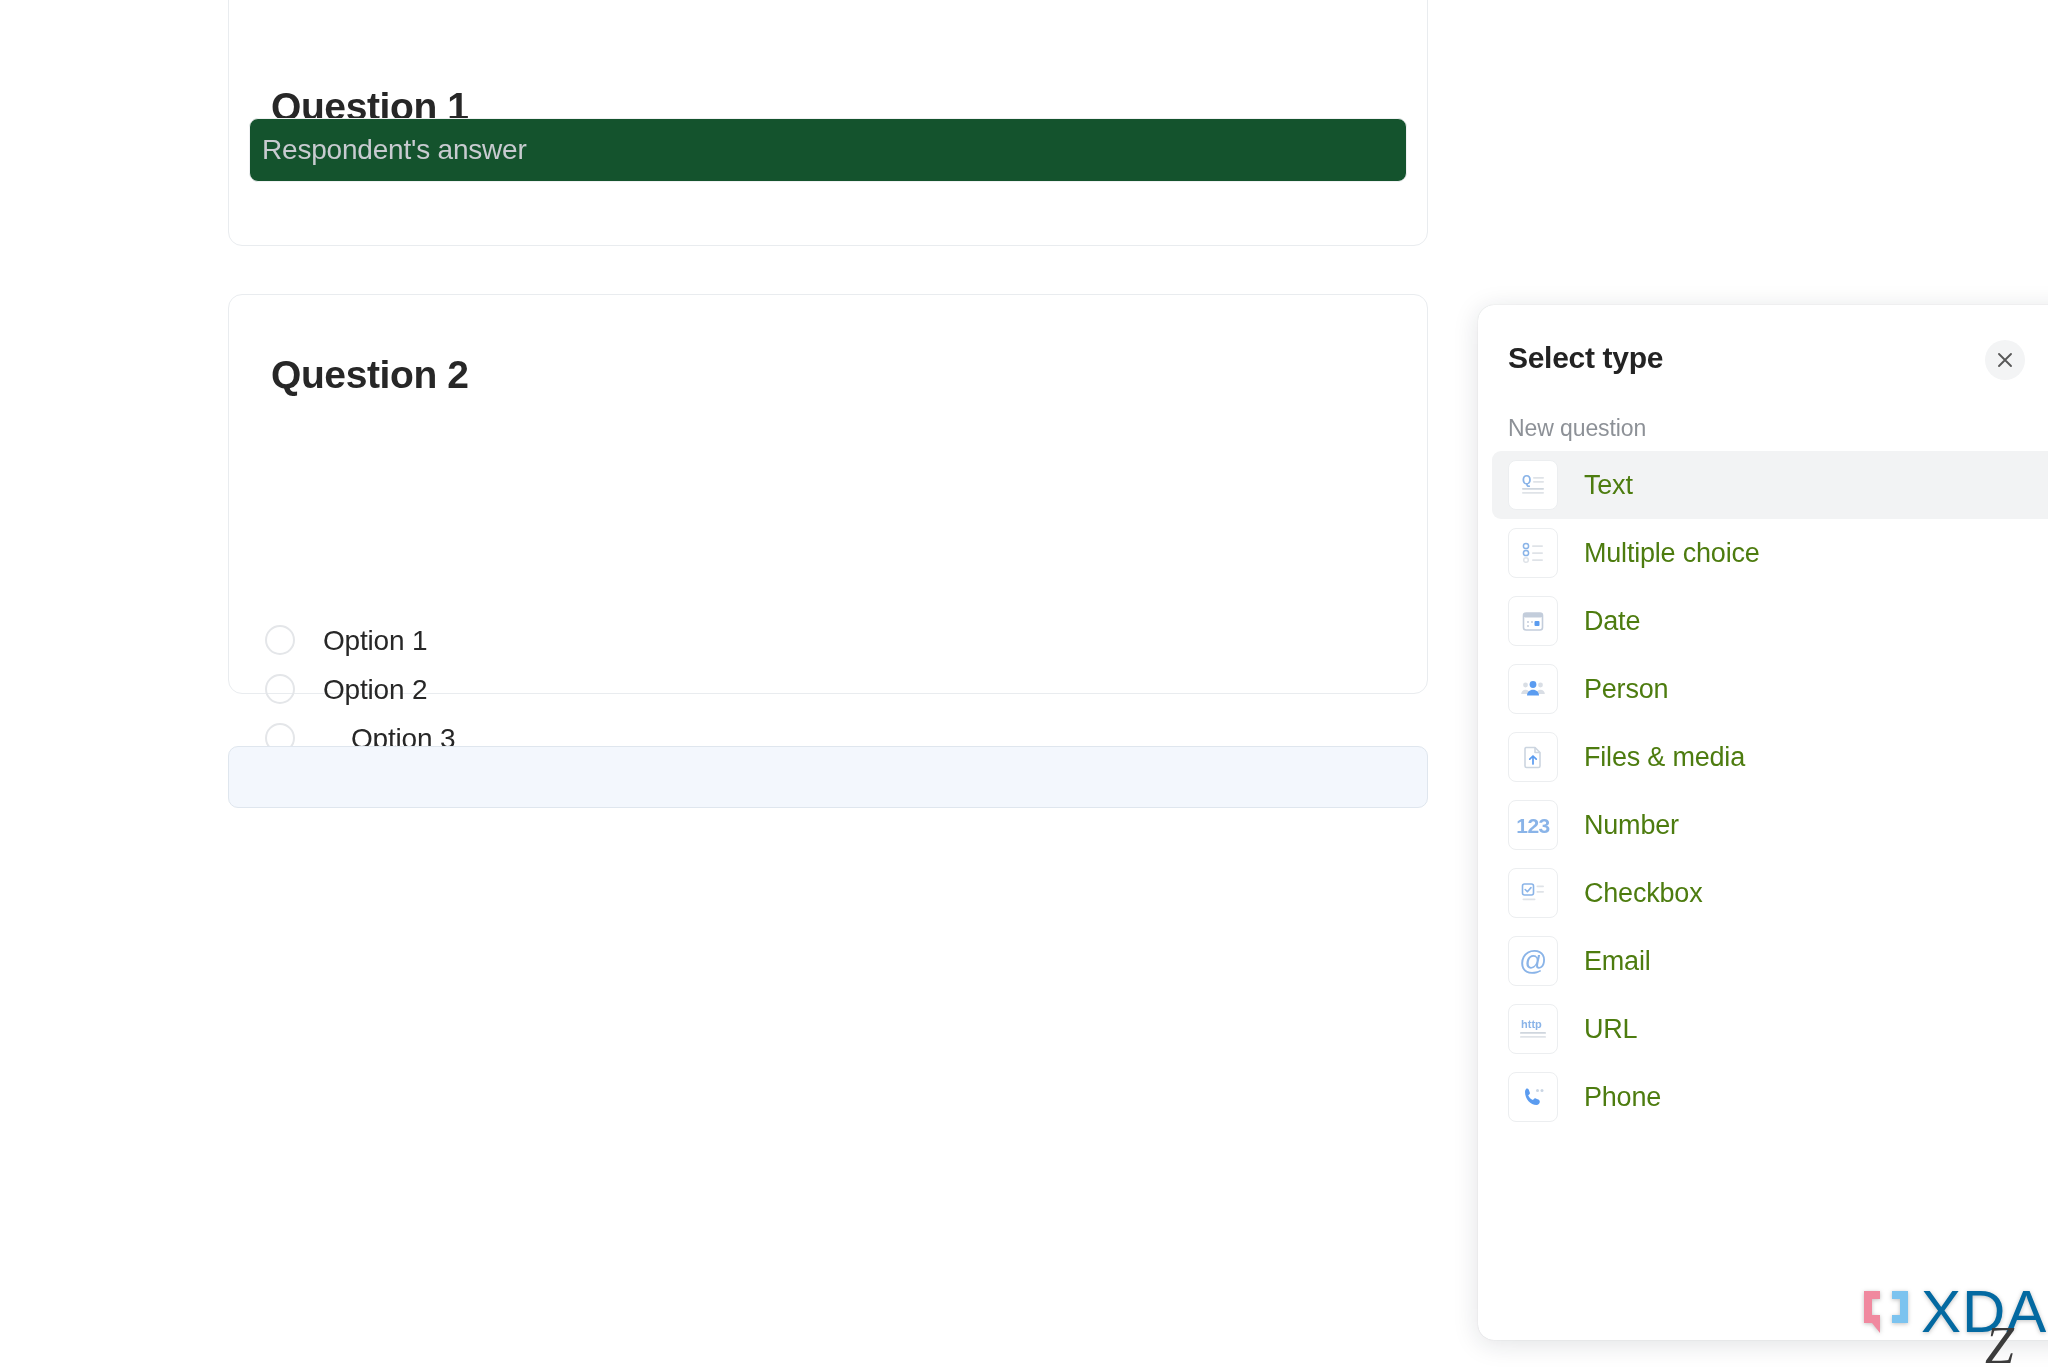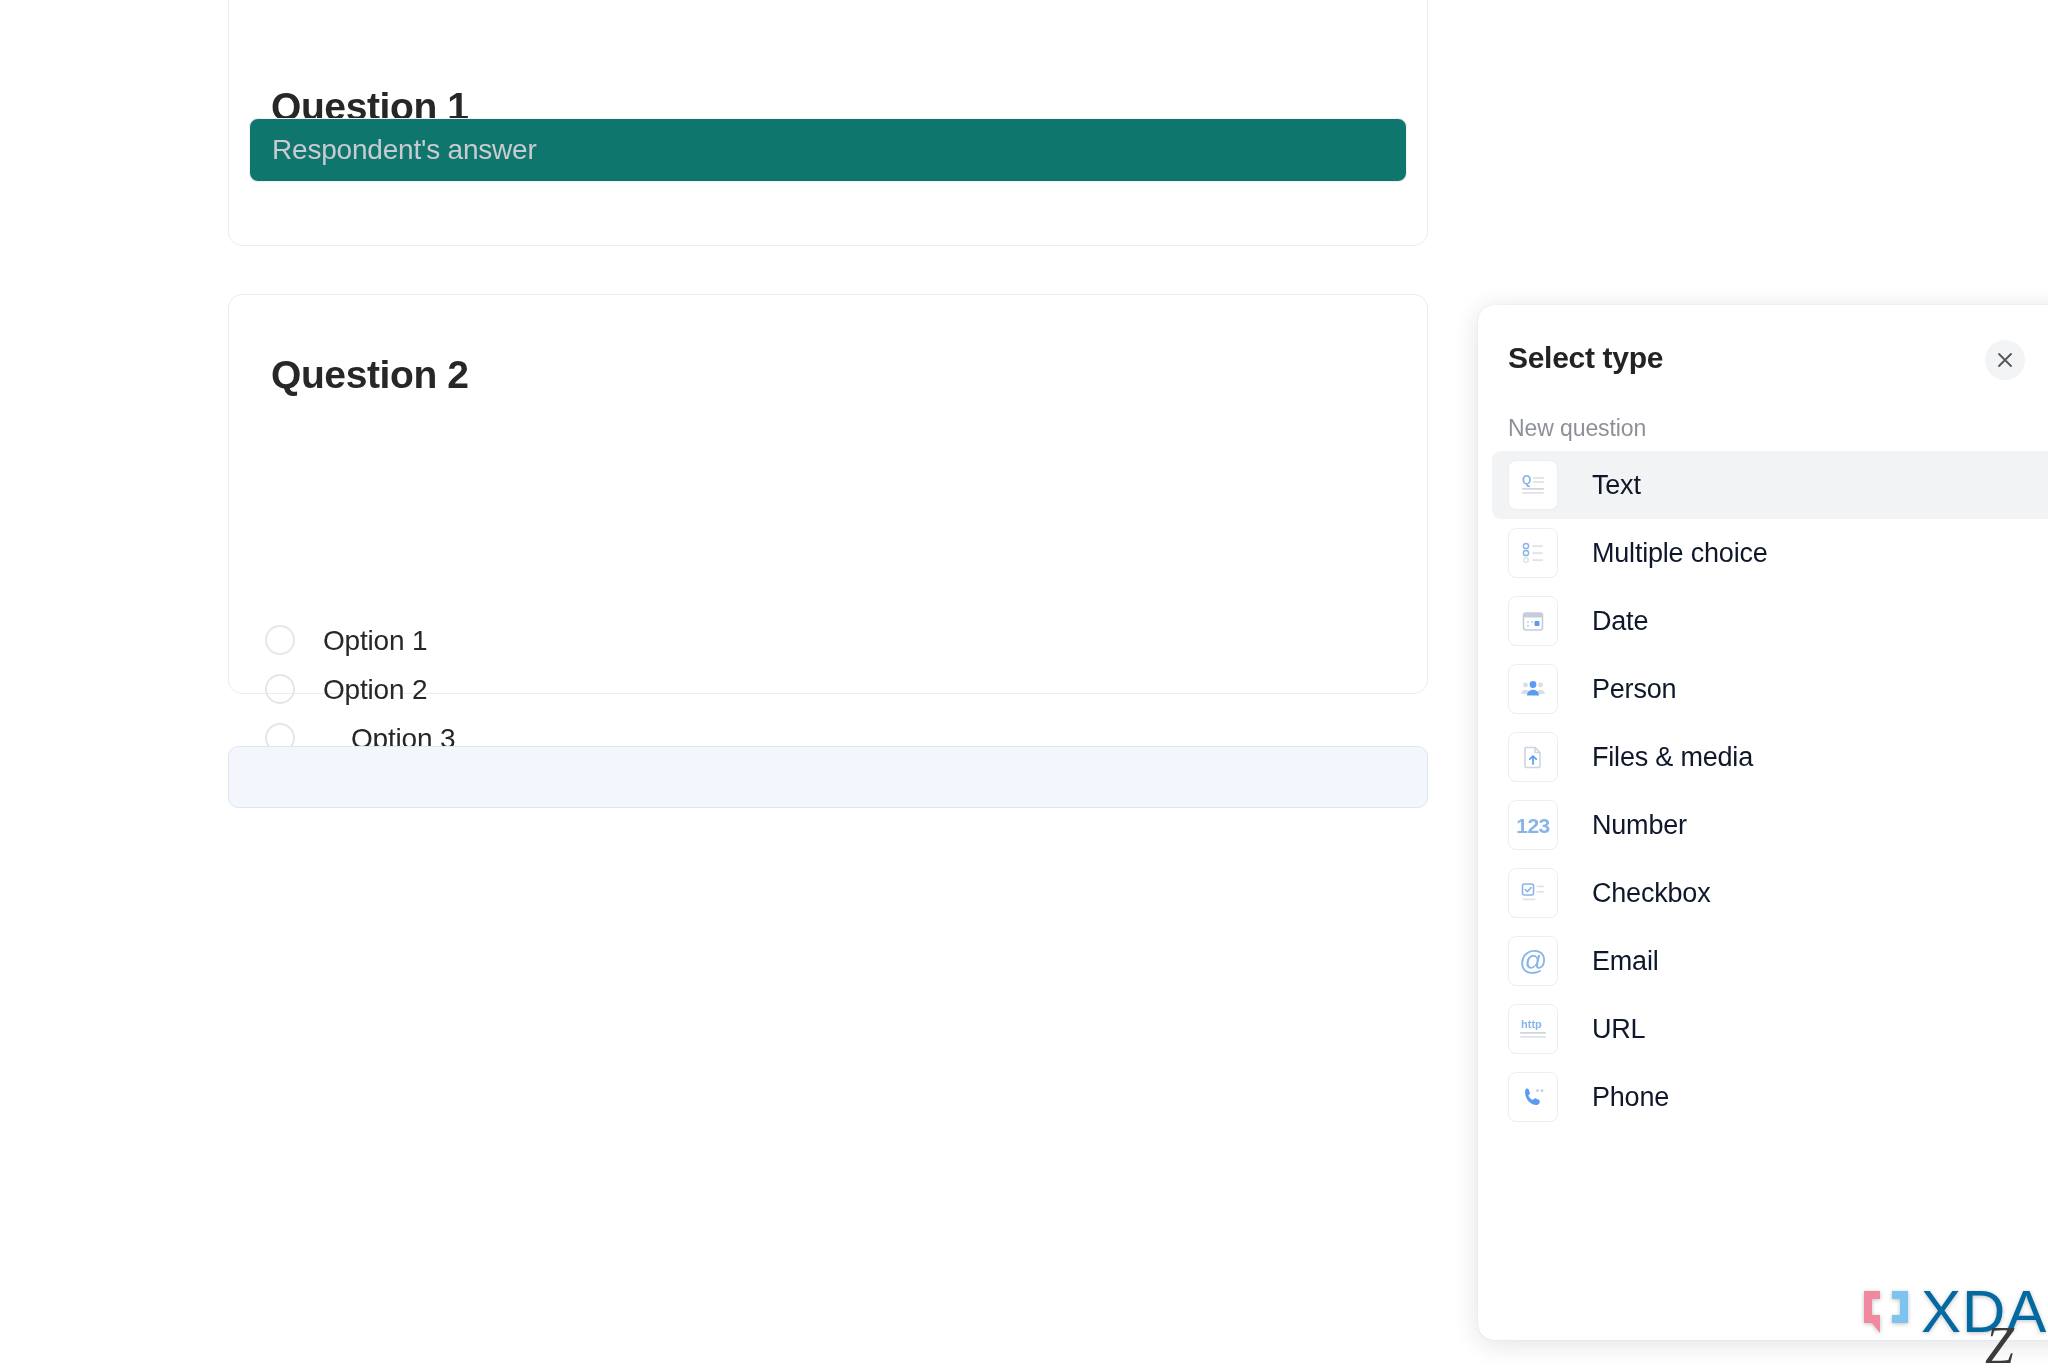--- a/index.html
+++ b/index.html
@@ -51,24 +51,24 @@
 
   .answer-input {
     position: absolute;
     left: 20px;
     top: 135px;
     width: 1158px;
     height: 64px;
     border: 1px solid #f0f1f3;
     border-radius: 9px;
     box-sizing: border-box;
-    background: #0f766e;
-    display: flex;
-    align-items: center;
-    padding-left: 22px;
+    background: #14532d;
+    display: flex;
+    align-items: center;
+    padding-left: 12px;
   }
   .answer-input .ph {
     font-size: 28px;
     color: #c8cbd0;
     letter-spacing: -0.2px;
   }
 
   .opt-row {
     position: absolute;
     left: 36px;
@@ -222,23 +222,23 @@
   .type-icon .glyph {
     font-size: 21px;
     font-weight: 700;
     color: #8ab4e8;
     letter-spacing: -0.5px;
     line-height: 1;
   }
   .type-icon .glyph.at { font-size: 28px; font-weight: 400; }
 
   .type-label {
-    margin-left: 34px;
+    margin-left: 26px;
     font-size: 27px;
-    color: #0f172a;
+    color: #4d7c0f;
     letter-spacing: -0.2px;
     white-space: nowrap;
   }
 
   
   .watermark {
     position: absolute;
     left: 1860px;
     top: 1282px;
     display: flex;

